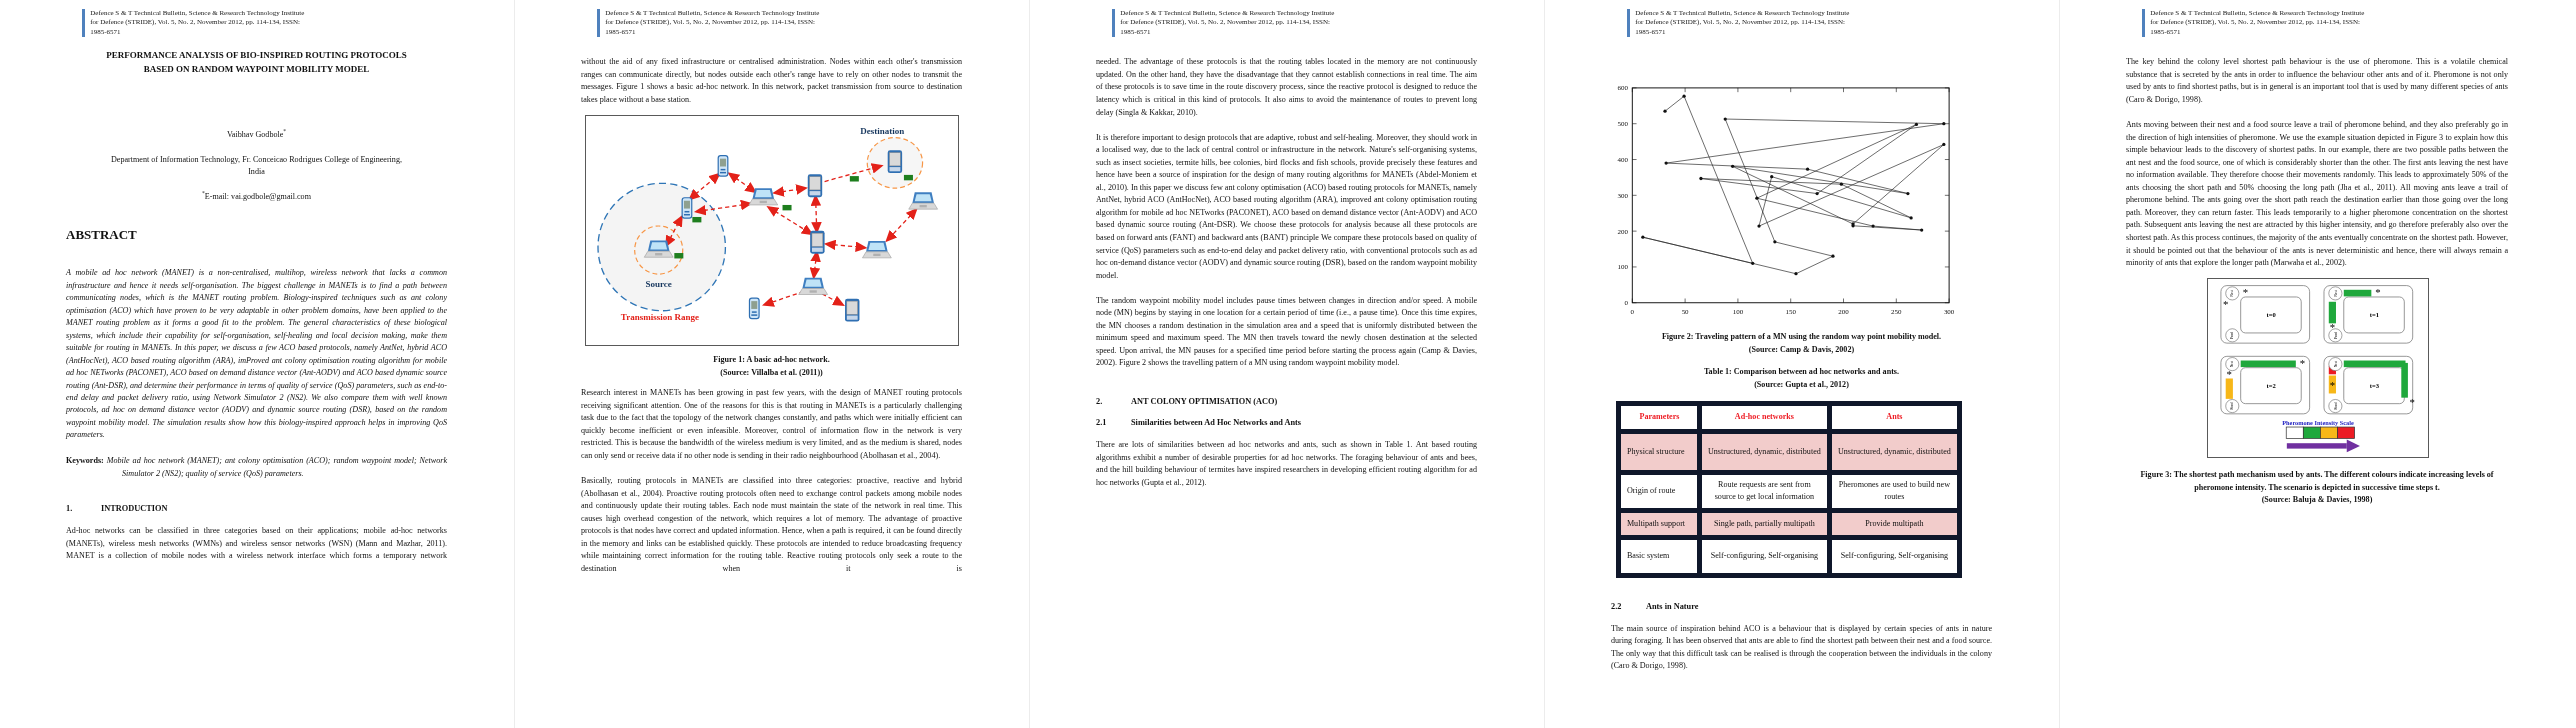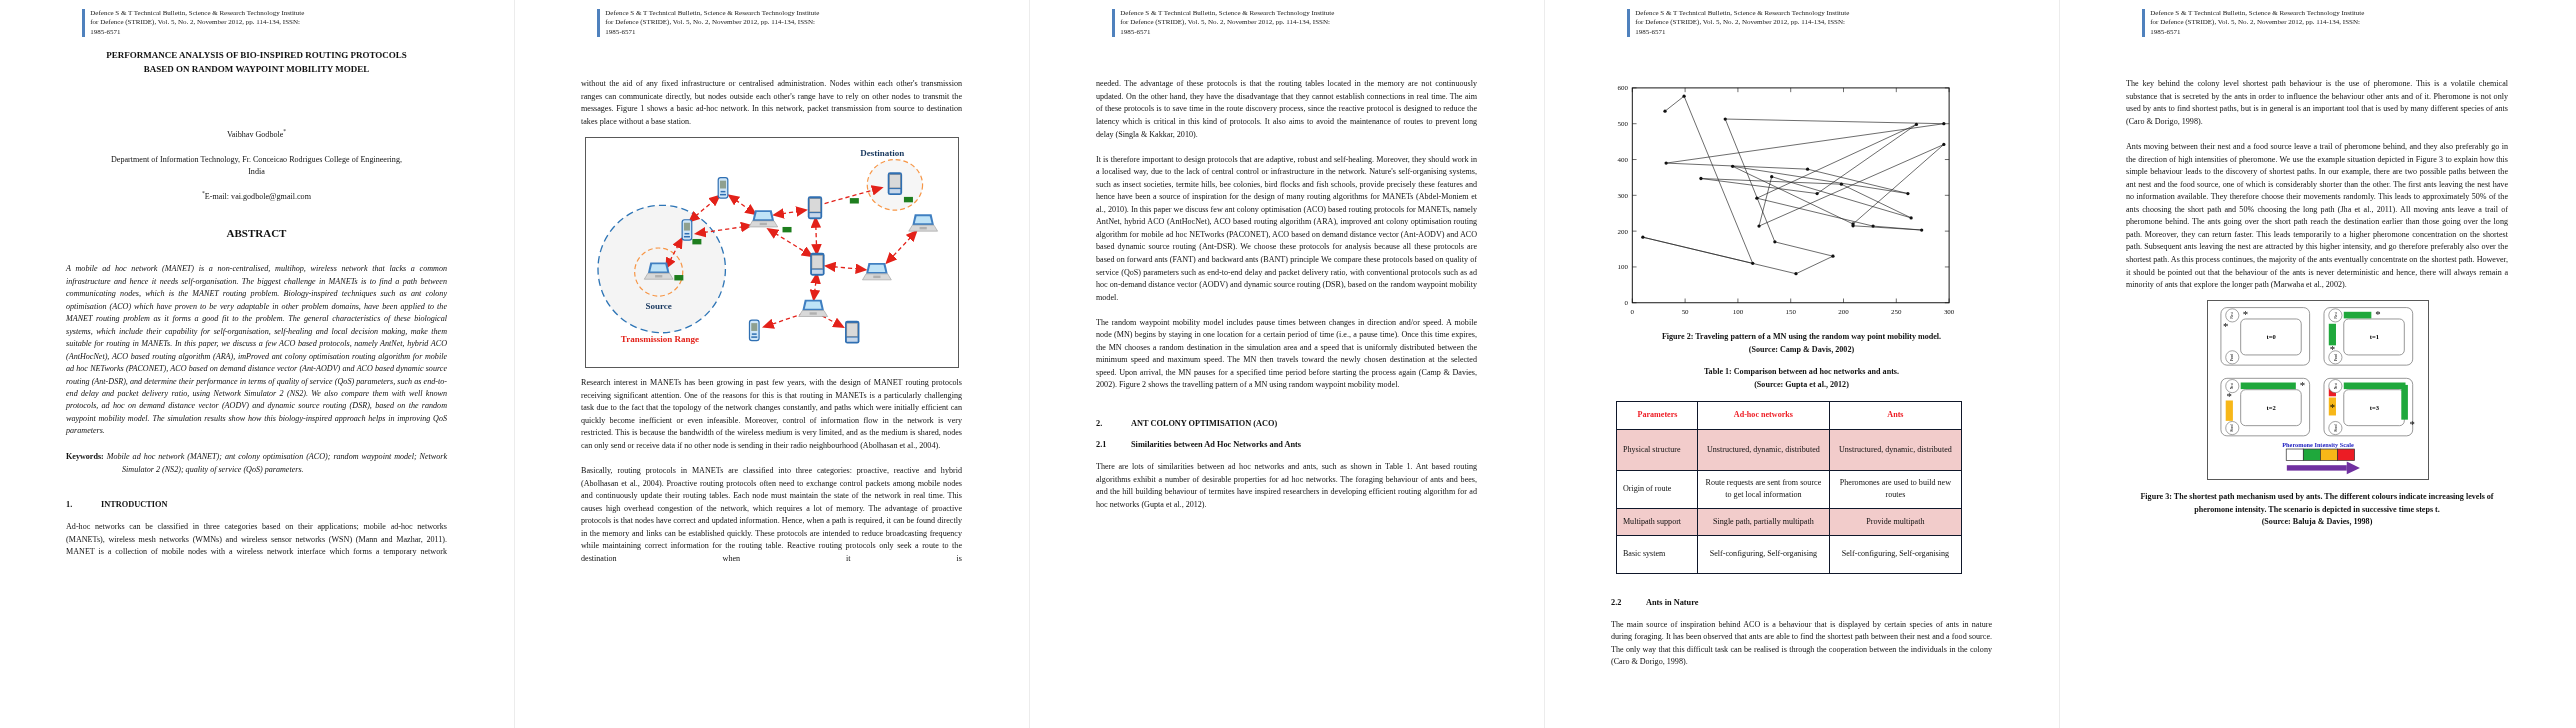--- a/index.html
+++ b/index.html
@@ -20,41 +20,41 @@
   .body-par { font-size:8.1px; line-height:1.55; text-align:justify; margin-top:12.7px; }
   .jlast { text-align-last:justify; }
   .caption { font-size:8.1px; font-weight:bold; text-align:center; line-height:1.6; }
 
   
   .title { margin:12px auto 0; max-width:303px; font-size:9px; font-weight:bold;
            text-align:center; line-height:1.5; }
   .author { margin-top:52px; font-size:8.1px; text-align:center; }
   .affil  { margin:14.6px auto 0; max-width:291px; font-size:8.1px; line-height:1.55; text-align:center; }
   .email  { margin-top:11px; font-size:8.1px; text-align:center; }
-  .abs-head { margin-top:27px; font-size:11px; font-weight:bold; text-align:center; }
+  .abs-head { margin-top:27px; font-size:13px; font-weight:bold; }
   .abstract { margin-top:24px; font-size:8.1px; line-height:1.54; text-align:justify; font-style:italic; }
   .keywords { margin-top:13.4px; font-size:8.1px; line-height:1.54; text-align:justify;
               padding-left:56px; text-indent:-56px; font-style:italic; }
   .keywords .kw-label { font-style:normal; font-weight:bold; }
   .sect { font-size:8.3px; font-weight:bold; }
   .snum { display:inline-block; width:35px; }
   .mt40 { margin-top:24px; } .mt44 { margin-top:27px; } .mt22 { margin-top:12px; }
-  .first-par { margin-top:41px; }
+  .first-par { margin-top:19px; }
 
   
   .figbox { border:0.8px solid #595959; background:#fff; }
   .fig1wrap { margin:8.5px 0 0 3.6px; width:376px; }
   .fig2wrap { margin:46px 0 0 -6px; }
   .fig3wrap { margin:8.5px 0 0 81px; width:224px; }
   .cap { margin-top:6px; }
 
   
   .t1wrap { margin:8.5px 0 0 4.9px; }
   table.t1 { border-collapse:collapse; width:346px; table-layout:fixed; }
-  table.t1 td { border:1px solid #0f172a; font-size:8.1px; line-height:1.5;
+  table.t1 td { border:5px solid #0f172a; font-size:8.1px; line-height:1.5;
                 text-align:center; vertical-align:middle; padding:3.6px 4.9px; }
   table.t1 td.c0 { text-align:left; padding-left:6px; width:81px; }
   table.t1 tr.hdr td { font-weight:bold; color:#ee1c24; height:28px; background:#fff; }
   table.t1 tr.pink td { background:#f2cccb; }
   table.t1 tr.r1 td { height:41px; } table.t1 tr.r2 td { height:38px; }
   table.t1 tr.r3 td { height:27px; } table.t1 tr.r4 td { height:38px; }
 
   sup { font-size:5.5px; }
   svg text { font-family:"Liberation Serif","DejaVu Serif",serif; }
 </style>
@@ -160,20 +160,24 @@
         <use href="#dev-laptop" x="483" y="224"></use>
         <use href="#dev-laptop" x="560" y="143"></use>
         <use href="#dev-laptop" x="377" y="285"></use>
         <use href="#dev-phone" x="279" y="320"></use>
         <use href="#dev-pda" x="442" y="323"></use>
 
         <text x="492" y="30" text-anchor="middle" font-size="15" font-weight="bold" fill="#17375e">Destination</text>
         <text x="120" y="284" text-anchor="middle" font-size="15" font-weight="bold" fill="#17375e">Source</text>
         <text x="122" y="340" text-anchor="middle" font-size="15" font-weight="bold" fill="#e32119">Transmission Range</text>
       </svg>
+    </div>
+    <div class="caption cap">
+      <div>Figure 1: A basic ad-hoc network.</div>
+      <div>(Source: Villalba et al. (2011))</div>
     </div>
 
     <p class="body-par" style="margin-top:7.3px">Research interest in MANETs has been growing in past few years, with the design of MANET routing protocols receiving significant attention. One of the reasons for this is that routing in MANETs is a particularly challenging task due to the fact that the topology of the network changes constantly, and paths which were initially efficient can quickly become inefficient or even infeasible. Moreover, control of information flow in the network is very restricted. This is because the bandwidth of the wireless medium is very limited, and as the medium is shared, nodes can only send or receive data if no other node is sending in their radio neighbourhood (Abolhasan et al., 2004).</p>
     <p class="body-par jlast">Basically, routing protocols in MANETs are classified into three categories: proactive, reactive and hybrid (Abolhasan et al., 2004). Proactive routing protocols often need to exchange control packets among mobile nodes and continuously update their routing tables. Each node must maintain the state of the network in real time. This causes high overhead congestion of the network, which requires a lot of memory. The advantage of proactive protocols is that nodes have correct and updated information. Hence, when a path is required, it can be found directly in the memory and links can be established quickly. These protocols are intended to reduce broadcasting frequency while maintaining correct information for the routing table. Reactive routing protocols only seek a route to the destination when it is</p>
   </section>
 
   <section class="page">
     <div class="jheader">
       <div class="jbar"></div>
       <div class="jtext">

